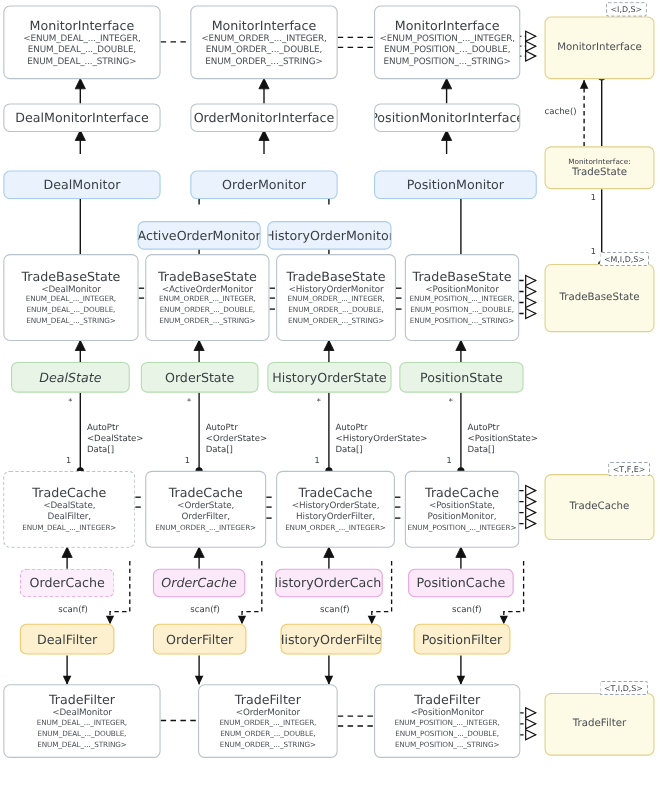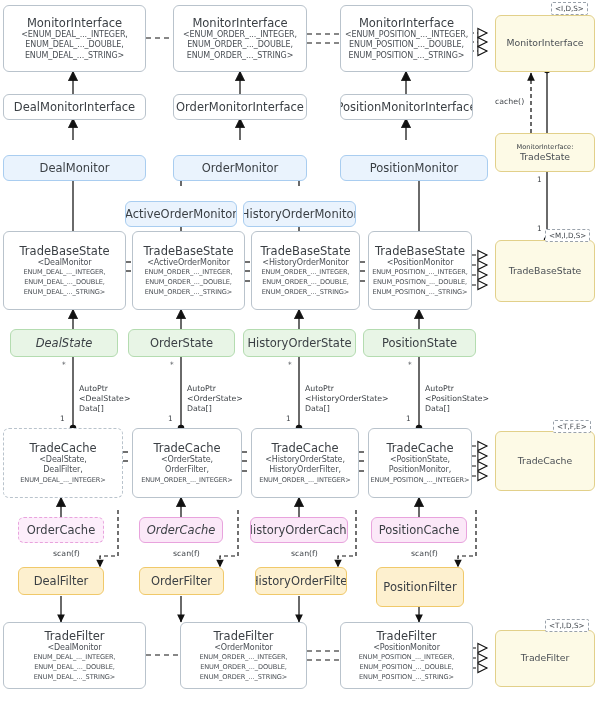--- a/index.html
+++ b/index.html
@@ -418,21 +418,21 @@
 
   <div class="node orange" style="left:139px; top:567px; width:85px; height:28px;">
     <div class="title">OrderFilter</div>
   </div>
   <div class="node orange" style="left:18px; top:567px; width:86px; height:28px;">
     <div class="title">DealFilter</div>
   </div>
   <div class="node orange" style="left:255px; top:567px; width:92px; height:28px;">
     <div class="title">HistoryOrderFilter</div>
   </div>
-  <div class="node orange" style="left:376px; top:567px; width:88px; height:40px;">
+  <div class="node orange" style="left:376px; top:567px; width:88px; height:28px;">
     <div class="title">PositionFilter</div>
   </div>
 
   <div class="node" style="left:3px; top:622px; width:143px; height:67px;">
     <div class="title">TradeFilter</div>
     <div class="tmpl">&lt;DealMonitor</div>
     <div class="sub">ENUM_DEAL_..._INTEGER,</div>
     <div class="sub">ENUM_DEAL_..._DOUBLE,</div>
     <div class="sub">ENUM_DEAL_..._STRING&gt;</div>
   </div>

